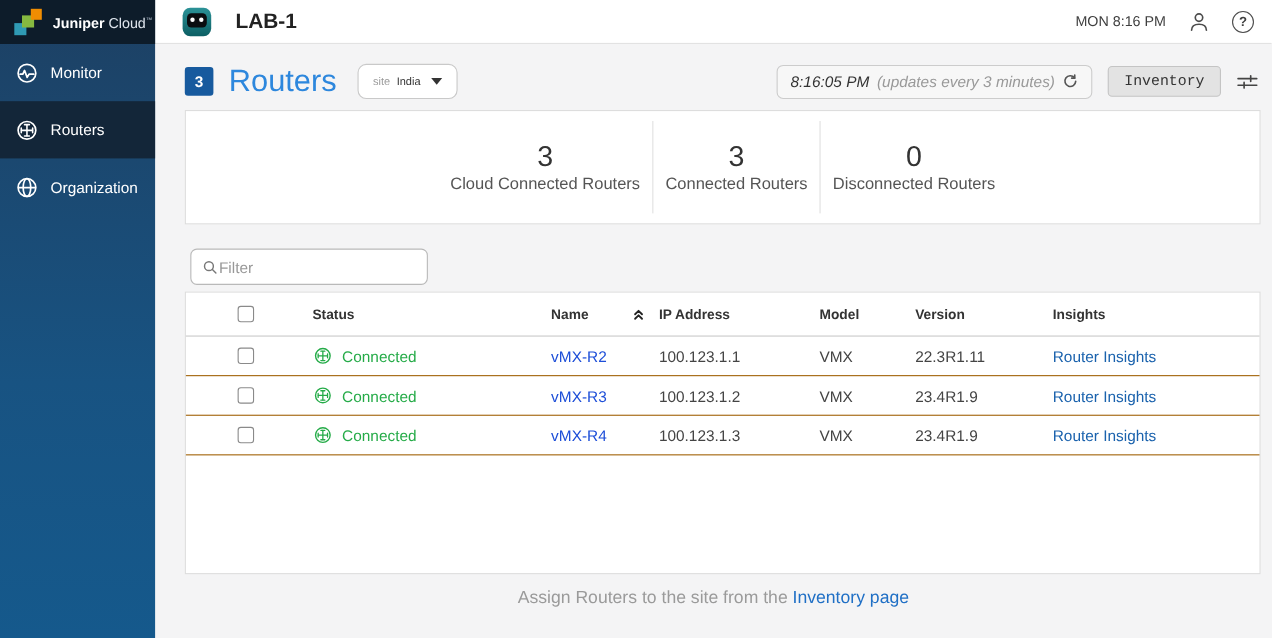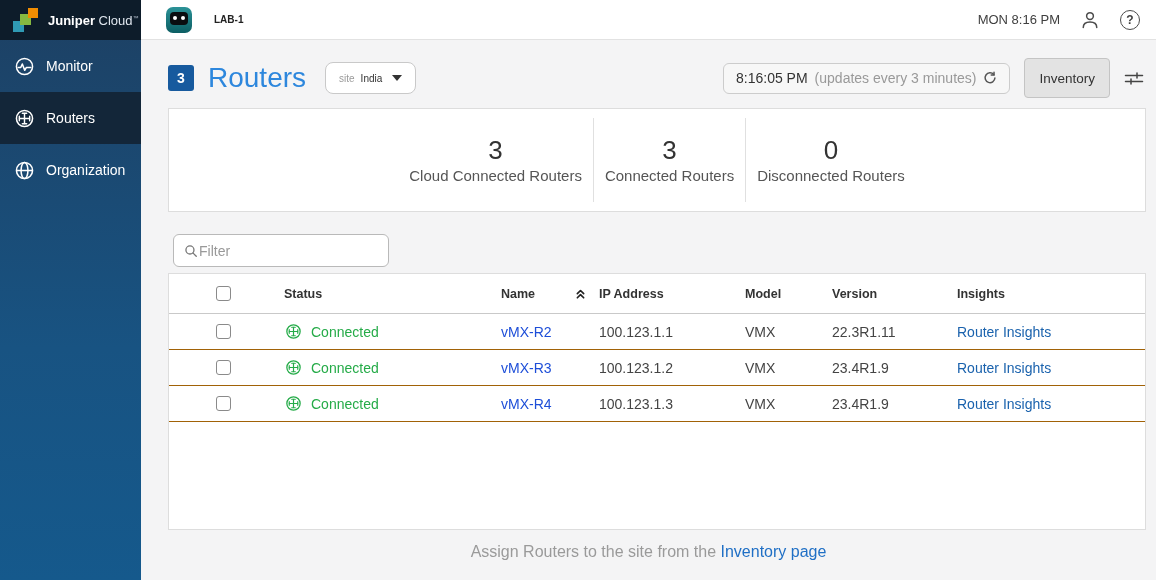--- a/index.html
+++ b/index.html
@@ -26,46 +26,46 @@
 
   
   .topbar { position:fixed; left:141px; top:0; right:0; height:40px; background:#fff;
     border-bottom:1px solid #e2e2e2; display:flex; align-items:center; padding:0 16px 0 25px; z-index:4; }
   .marvis { width:26px; height:26px; border-radius:7px;
     background:linear-gradient(180deg,#2b9297,#0c5e63); position:relative; }
   .marvis-face { position:absolute; left:4px; top:5px; width:18px; height:13px;
     background:#0a0d10; border-radius:4px; display:flex; align-items:center;
     justify-content:center; gap:4px; }
   .marvis-eye { width:4px; height:4px; border-radius:50%; background:#fff; }
-  .org-name { font-size:10px; font-weight:bold; color:#222; margin-left:22px; }
+  .org-name { font-size:19px; font-weight:bold; color:#222; margin-left:22px; }
   .topbar-right { margin-left:auto; display:flex; align-items:center; gap:20px; }
   .clock { font-size:13px; color:#3f3f3f; }
   .help-circle { width:20px; height:20px; border:1.5px solid #4c4c4c; border-radius:50%;
     display:flex; align-items:center; justify-content:center; font-size:12px; font-weight:bold; color:#3f3f3f; }
 
   
   .main { position:absolute; top:40px; left:141px; width:1015px; height:540px; }
   .title-row { display:flex; align-items:center; margin:18px 12px 0 27px; }
   .count-badge { width:26px; height:26px; background:#175a9e; color:#fff; font-size:14px;
     font-weight:bold; display:flex; align-items:center; justify-content:center; border-radius:3px; }
   .page-title { font-size:28px; color:#2d87dd; margin-left:14px; font-weight:400; }
   .site-select { margin-left:19px; height:32px; background:#fff; border:1px solid #c9c9c9;
     border-radius:8px; display:flex; align-items:center; padding:0 13px; gap:6px; font-size:10px; cursor:pointer; }
   .site-label { color:#9a9a9a; }
   .site-value { color:#333; }
   .caret-down { width:0; height:0; border-left:5px solid transparent; border-right:5px solid transparent;
     border-top:6px solid #333; margin-left:4px; }
   .header-right { margin-left:auto; display:flex; align-items:center; gap:14px; }
   .time-box { height:31px; background:#f7f7f7; border:1px solid #ccc; border-radius:6px;
-    display:flex; align-items:center; padding:0 12px; gap:7px; font-size:14px; }
+    display:flex; align-items:center; padding:0 12px; gap:7px; font-size:14px;font-style:italic; }
   .time-text { color:#333; }
   .update-note { color:#999; }
-  .inventory-btn { height:40px; background:#e3e3e3; border:1px solid #c4c4c4; border-radius:4px;
+  .inventory-btn { height:28px; background:#e3e3e3; border:1px solid #c4c4c4; border-radius:4px;
     padding:0 14px; font-size:13.5px; color:#333; cursor:pointer;
-    font-family:Liberation Sans, sans-serif; }
+    font-family:Liberation Mono, monospace; }
 
   
   .stats-panel { width:978px; height:104px; margin:10px 0 0 27px; background:#fff;
     border:1px solid #ddd; display:flex; align-items:stretch; justify-content:center; }
   .stat-cell { display:flex; flex-direction:column; justify-content:center; align-items:center;
     padding:0 11px; margin:9px 0; }
   .stat-cell + .stat-cell { border-left:1px solid #e0e0e0; }
   .stat-value { font-size:26px; color:#333; line-height:1.1; }
   .stat-label { font-size:15px; color:#555; margin-top:3px; white-space:nowrap; }
 

